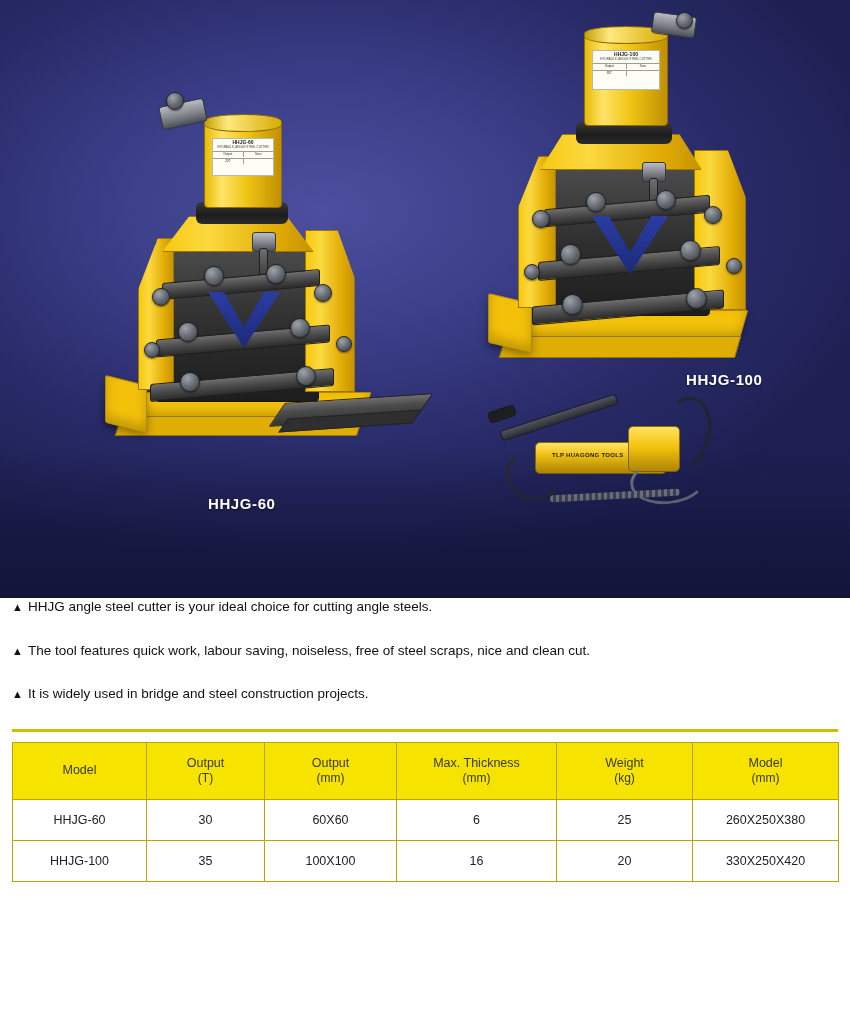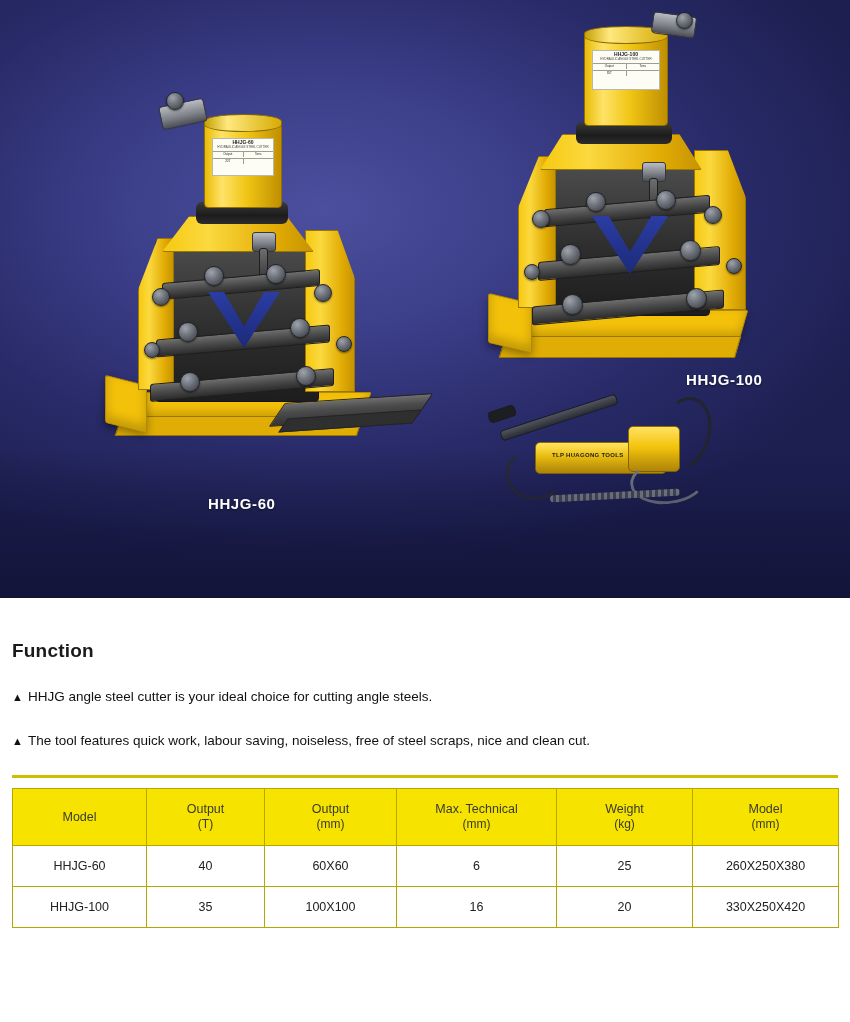--- a/index.html
+++ b/index.html
@@ -346,27 +346,29 @@
     <div class="pump-hose" style="left:26px; top:48px; width:52px; height:46px; border-color:#2a2c33; border-top-color:transparent; border-right-color:transparent;"></div>
     <div style="position:absolute; left:70px; top:92px; width:130px; height:7px; background:repeating-linear-gradient(90deg,#8a8d95 0 3px,#4c4f56 3px 6px); border-radius:4px; transform:rotate(-3deg);"></div>
   </div>
 
   <div class="prod-label label-60">HHJG-60</div>
   <div class="prod-label label-100">HHJG-100</div>
 </div>
 
 <div class="content">
 
-  <h2 class="sec-title">Function</h2>
 
   <p class="func-line">
     <span class="tri">▲</span><span>HHJG angle steel cutter is your ideal choice for cutting angle steels.</span>
   </p>
   <p class="func-line">
     <span class="tri">▲</span><span>The tool features quick work, labour saving, noiseless, free of steel scraps, nice and clean cut.</span>
+  </p>
+  <p class="func-line">
+    <span class="tri">▲</span><span>It is widely used in bridge and steel construction projects.</span>
   </p>
 
   <div class="rule"></div>
 
   <table class="spec">
     <colgroup>
       <col class="c0">
         <col class="c1">
         <col class="c2">
         <col class="c3">
@@ -381,37 +383,37 @@
         </th>
         <th>
           <span>Output</span>
           <span class="unit">(T)</span>
         </th>
         <th>
           <span>Output</span>
           <span class="unit">(mm)</span>
         </th>
         <th>
-          <span>Max. Technical</span>
+          <span>Max. Thickness</span>
           <span class="unit">(mm)</span>
         </th>
         <th>
           <span>Weight</span>
           <span class="unit">(kg)</span>
         </th>
         <th>
           <span>Model</span>
           <span class="unit">(mm)</span>
         </th>
       </tr>
     </thead>
     <tbody>
       <tr>
         <td>HHJG-60</td>
-        <td>40</td>
+        <td>30</td>
         <td>60X60</td>
         <td>6</td>
         <td>25</td>
         <td>260X250X380</td>
       </tr>
       <tr>
         <td>HHJG-100</td>
         <td>35</td>
         <td>100X100</td>
         <td>16</td>

